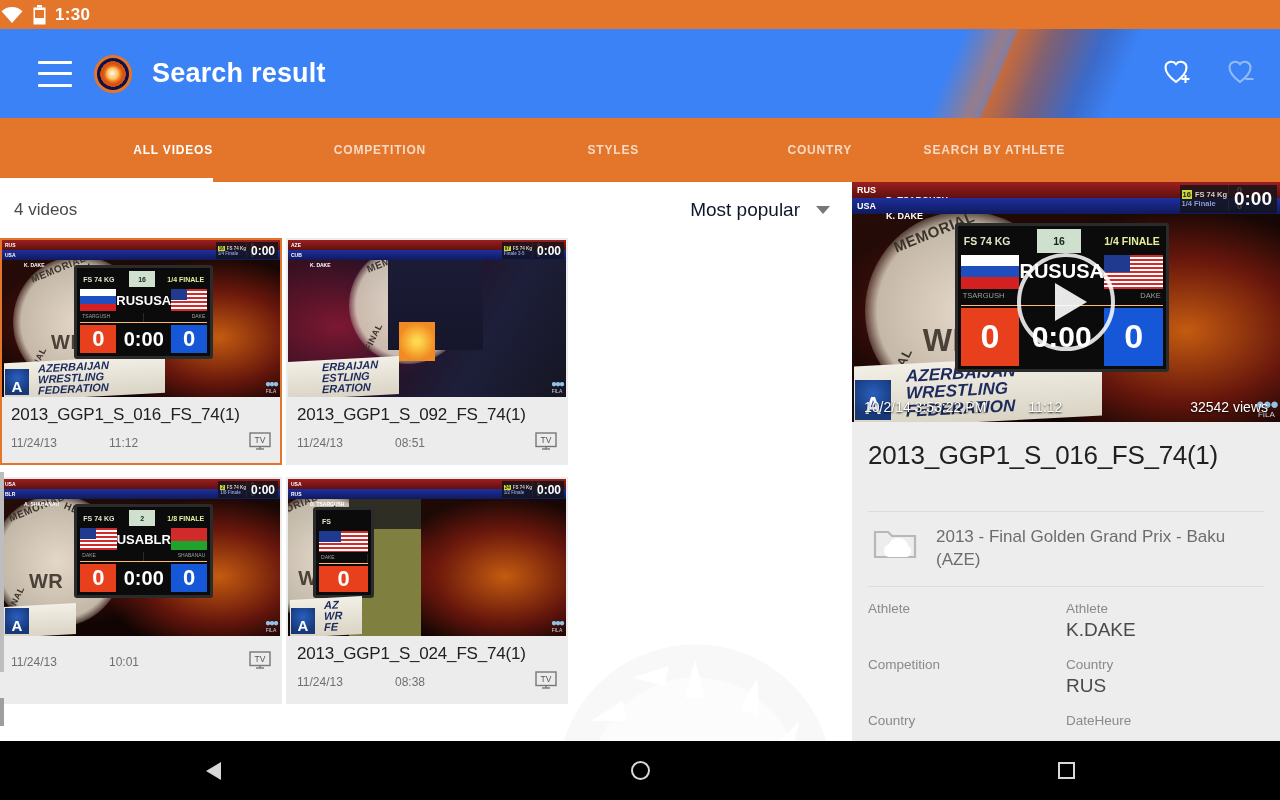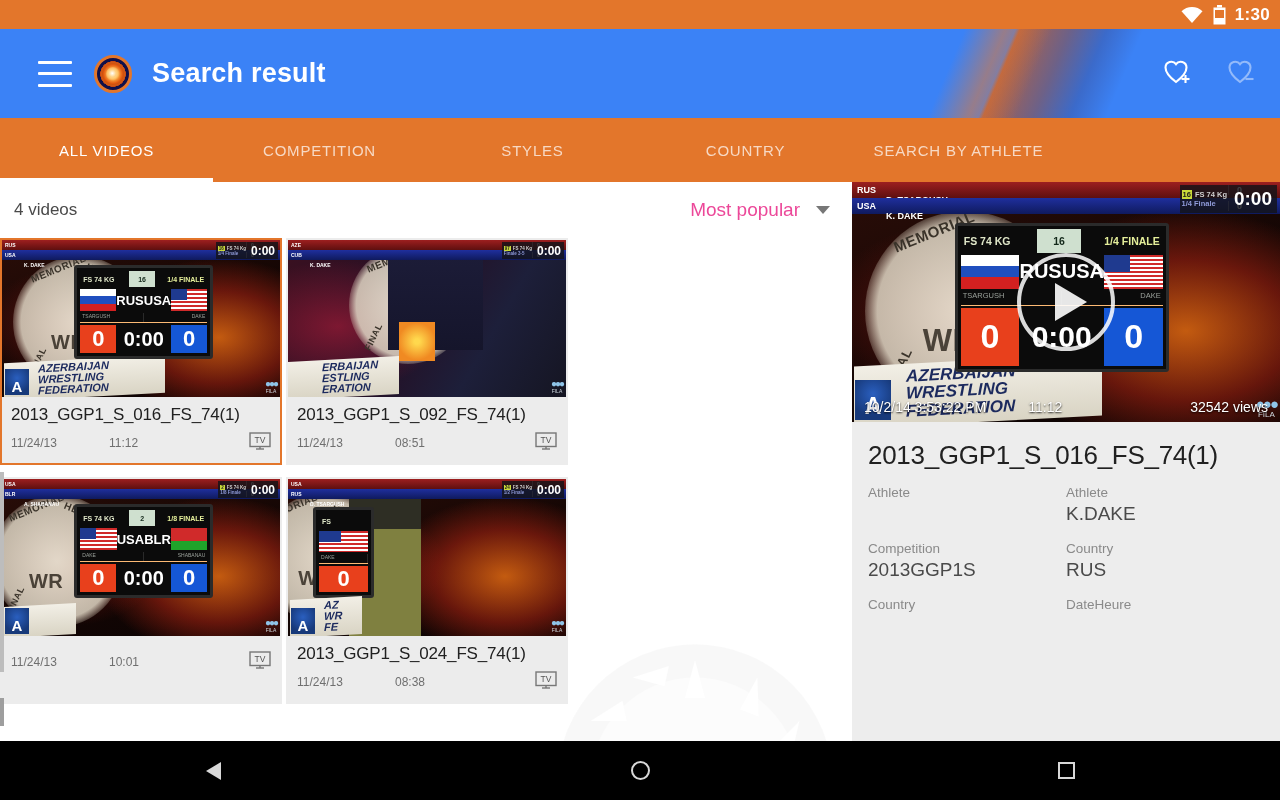--- a/index.html
+++ b/index.html
@@ -7,21 +7,21 @@
     width: 1280px; height: 800px;
     font-family: "Liberation Sans", sans-serif;
     background: #000; overflow: hidden;
   }
   #app { position: relative; width: 1280px; height: 800px; }
 
   
   .statusbar {
     position: absolute; top: 0; left: 0; width: 1280px; height: 29px;
     background: #E3762B; display: flex; align-items: center;
-    justify-content: flex-end; padding-right: 10px; gap: 9px;
+    padding-right: 10px; gap: 9px;
   }
   .statusbar .clock { color: #fff; font-size: 17px; font-weight: bold; letter-spacing: .3px; }
   .wifi-icon svg, .batt-icon svg { display: block; }
 
   
   .appbar {
     position: absolute; top: 29px; left: 0; width: 1280px; height: 89px;
     background: #3b82f6; overflow: hidden;
   }
   .appbar-deco {
@@ -59,36 +59,36 @@
   .icon-btn { width: 46px; height: 46px; display: flex; align-items: center; justify-content: center; cursor: pointer; }
   .icon-btn.dim { opacity: .45; }
 
   
   .tabbar {
     position: absolute; top: 118px; left: 0; width: 1280px; height: 64px;
     background: #E3762B;
   }
   .tabs { display: flex; height: 100%; align-items: center; }
   .tab {
-    color: rgba(255,255,255,.72); font-size: 15px; font-weight: normal;
-    letter-spacing: .8px; cursor: pointer; text-align: center; white-space: nowrap;
+    color: rgba(255,255,255,.72); font-size: 12px; font-weight: bold;
+    letter-spacing: .8px; cursor: pointer; text-align: right; white-space: nowrap;
   }
   .tab.active { color: #fff; }
   .tab-0 { width: 213px; } .tab-1 { width: 213px; } .tab-2 { width: 213px; }
   .tab-3 { width: 213px; } .tab-4 { width: 213px; }
   .tab-indicator {
     position: absolute; bottom: 0; left: 0; width: 213px; height: 4px; background: #fff;
   }
 
   
   .content { position: absolute; top: 182px; left: 0; width: 852px; height: 559px; background: #fff; overflow: hidden; }
   .list-header { height: 56px; display: flex; align-items: center; padding: 0 22px 0 14px; }
   .list-count { font-size: 17px; color: #4a4a4a; }
   .sort-wrap { margin-left: auto; display: flex; align-items: center; gap: 16px; cursor: pointer; }
-  .sort-label { font-size: 19px; color: #ec4899; }
+  .sort-label { font-size: 19px; color: #0f172a; }
   .caret { width:0;height:0;border-left:7px solid transparent;border-right:7px solid transparent;border-top:8px solid #777; }
 
   .grid { display: flex; flex-wrap: wrap; padding: 0; position: relative; z-index: 2; }
   .card {
     width: 282px; margin: 0 4px 12px 0; background: #ECECEC; cursor: pointer;
     border: 2px solid transparent; position: relative;
   }
   .card.selected { border-color: #E3762B; }
   .thumb { position: relative; width: 100%; height: 157px; overflow: hidden; background: #160a06; }
   .thumb-bg {
@@ -699,32 +699,40 @@
 
       <div class="player-info">
         <span class="pi-date">10/2/14 3:53:22 PM</span>
         <span class="pi-dur">11:12</span>
         <span class="pi-views">32542 views</span>
       </div>
     </div>
 
     <div class="detail-title">2013_GGP1_S_016_FS_74(1)</div>
 
+    <div class="detail-folder">
+      <span>
+        <svg width="46" height="36" viewBox="0 0 46 36">
+          <path d="M3 31 V6 h13 l4 4 h23 v21 z" fill="none" stroke="#b8b8b8" stroke-width="2.2"></path>
+          <path d="M16 31 a7 7 0 0 1 1 -13 a10 10 0 0 1 19 2 a6 6 0 0 1 -1 11 z" fill="#fff"></path>
+        </svg>
+      </span>
+      <span class="txt">2013 - Final Golden Grand Prix - Baku (AZE)</span>
+    </div>
 
     <div class="meta-grid">
       <div class="meta-cell">
         <div class="meta-label">Athlete</div>
       </div>
       <div class="meta-cell">
         <div class="meta-label">Athlete</div>
         <div class="meta-value">K.DAKE</div>
       </div>
       <div class="meta-cell">
         <div class="meta-label">Competition</div>
-        <div class="meta-value">2013GGP1S</div>
       </div>
       <div class="meta-cell">
         <div class="meta-label">Country</div>
         <div class="meta-value">RUS</div>
       </div>
       <div class="meta-cell">
         <div class="meta-label">Country</div>
       </div>
       <div class="meta-cell">
         <div class="meta-label">DateHeure</div>

